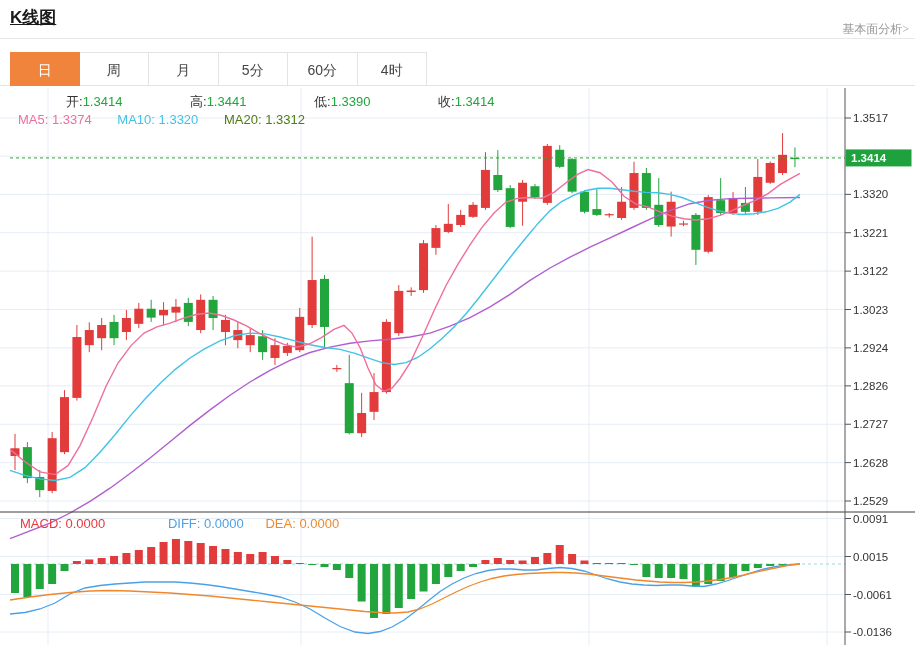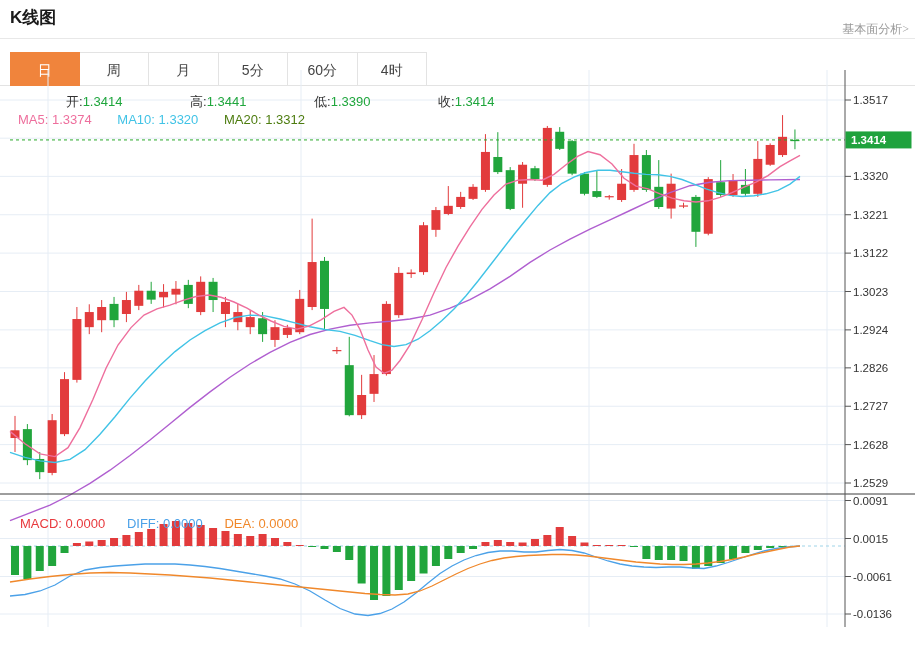--- a/index.html
+++ b/index.html
@@ -1,34 +1,34 @@
 <!DOCTYPE html>
 <html><head>
 <meta charset="utf-8">
 <style>
   html,body{margin:0;padding:0;}
   body{width:915px;height:645px;position:relative;overflow:hidden;background:#fff;
        font-family:"Liberation Sans","DejaVu Sans",sans-serif;}
-  .page-title{position:absolute;left:10px;top:6px;font-size:17px;font-weight:bold;color:#1a1a1a;}
+  .page-title{position:absolute;left:10px;top:6px;font-size:17px;font-weight:bold;color:#1a1a1a;text-decoration:underline;}
   .more-link{position:absolute;right:6px;top:21px;font-size:12px;color:#999;text-decoration:none;cursor:pointer;font-family:Liberation Serif, serif;}
   .title-divider{position:absolute;left:0;top:38px;width:915px;height:0;border-bottom:1px solid #e8e8e8;}
   .tab-bar{position:absolute;left:0;top:52px;width:915px;height:34px;border-bottom:1px solid #e3e3e3;box-sizing:border-box;}
   .tabs{position:absolute;left:10px;top:0;display:flex;height:34px;}
   .tab{width:69.5px;height:34px;line-height:34px;text-align:center;font-size:14px;color:#444;
        background:#fff;border:1px solid #e3e3e3;border-left:none;box-sizing:border-box;cursor:pointer;}
   .tab:first-child{border-left:1px solid #e3e3e3;}
   .tab.active{color:#fff;border-color:transparent;}
   .overlay{position:absolute;z-index:5;pointer-events:none;white-space:nowrap;}
   .ohlc-row{left:18px;top:93px;font-size:13px;color:#333;}
   .ohlc-row .item{margin-right:16px;margin-left:48px;}
   .ma-row{left:18px;top:112px;font-size:13px;}
   .ma-row .item{margin-right:22px;}
   .macd-row{left:20px;top:516px;font-size:13px;}
   .macd-row .item{margin-right:18px;}
-  #chart-wrap{position:absolute;left:0;top:70px;width:730px;height:557px;}
+  #chart-wrap{position:absolute;left:0;top:88px;width:730px;height:557px;}
   svg text{font-family:"Liberation Sans","DejaVu Sans",sans-serif;}
 </style>
 </head>
 <body>
 
 <div class="page-title">K线图</div>
 <a class="more-link">基本面分析&gt;</a>
 <div class="title-divider"></div>
 
 <div class="tab-bar">
@@ -304,15 +304,15 @@
 </div>
 
 <div class="overlay ma-row">
   <span class="item" style="color: rgb(238, 111, 157);"><span>MA5:</span> <span>1.3374</span></span>
   <span class="item" style="color: rgb(65, 195, 230);"><span>MA10:</span> <span>1.3320</span></span>
   <span class="item" style="color: #4d7c0f;"><span>MA20:</span> <span>1.3312</span></span>
 </div>
 
 <div class="overlay macd-row">
   <span class="item" style="color: rgb(232, 57, 61);"><span>MACD:</span> <span>0.0000</span></span>
-  <span class="item" style="color: rgb(75, 161, 232);"><span>DIFF:</span> <span>0.0000</span></span>
+  <span class="item" style="color: rgb(75, 161, 232); margin-left: 41px;"><span>DIFF:</span> <span>0.0000</span></span>
   <span class="item" style="color: rgb(240, 136, 43);"><span>DEA:</span> <span>0.0000</span></span>
 </div>
 
 </body></html>

